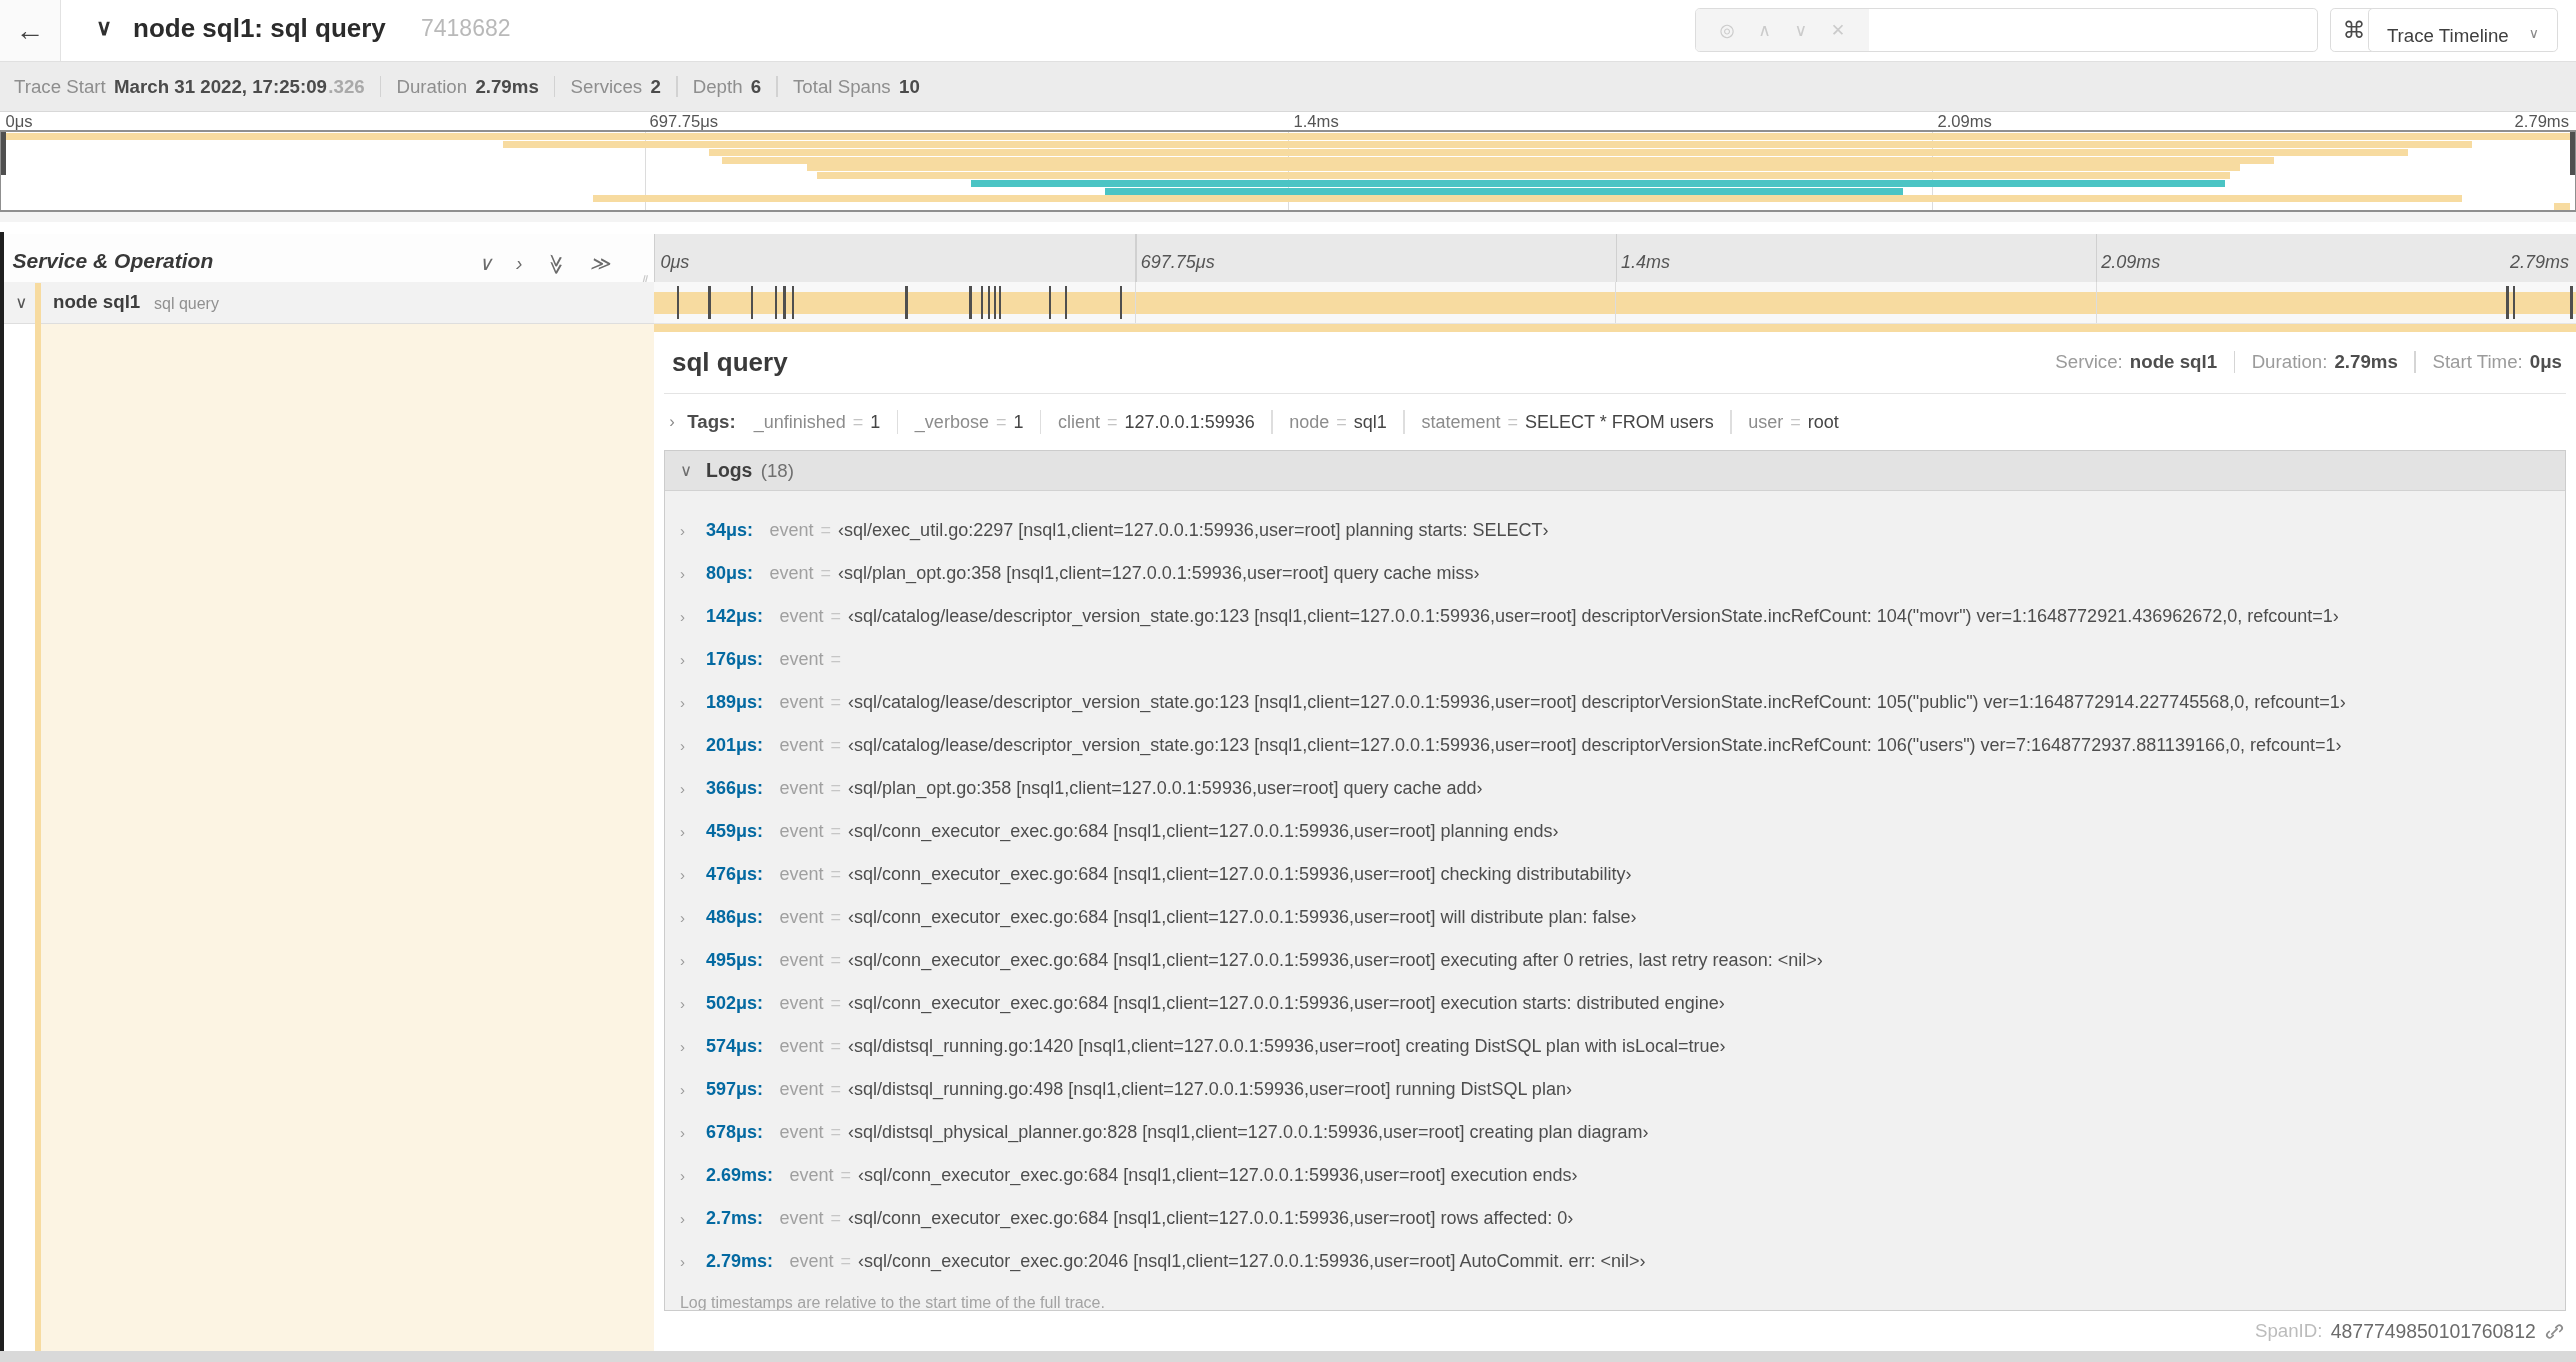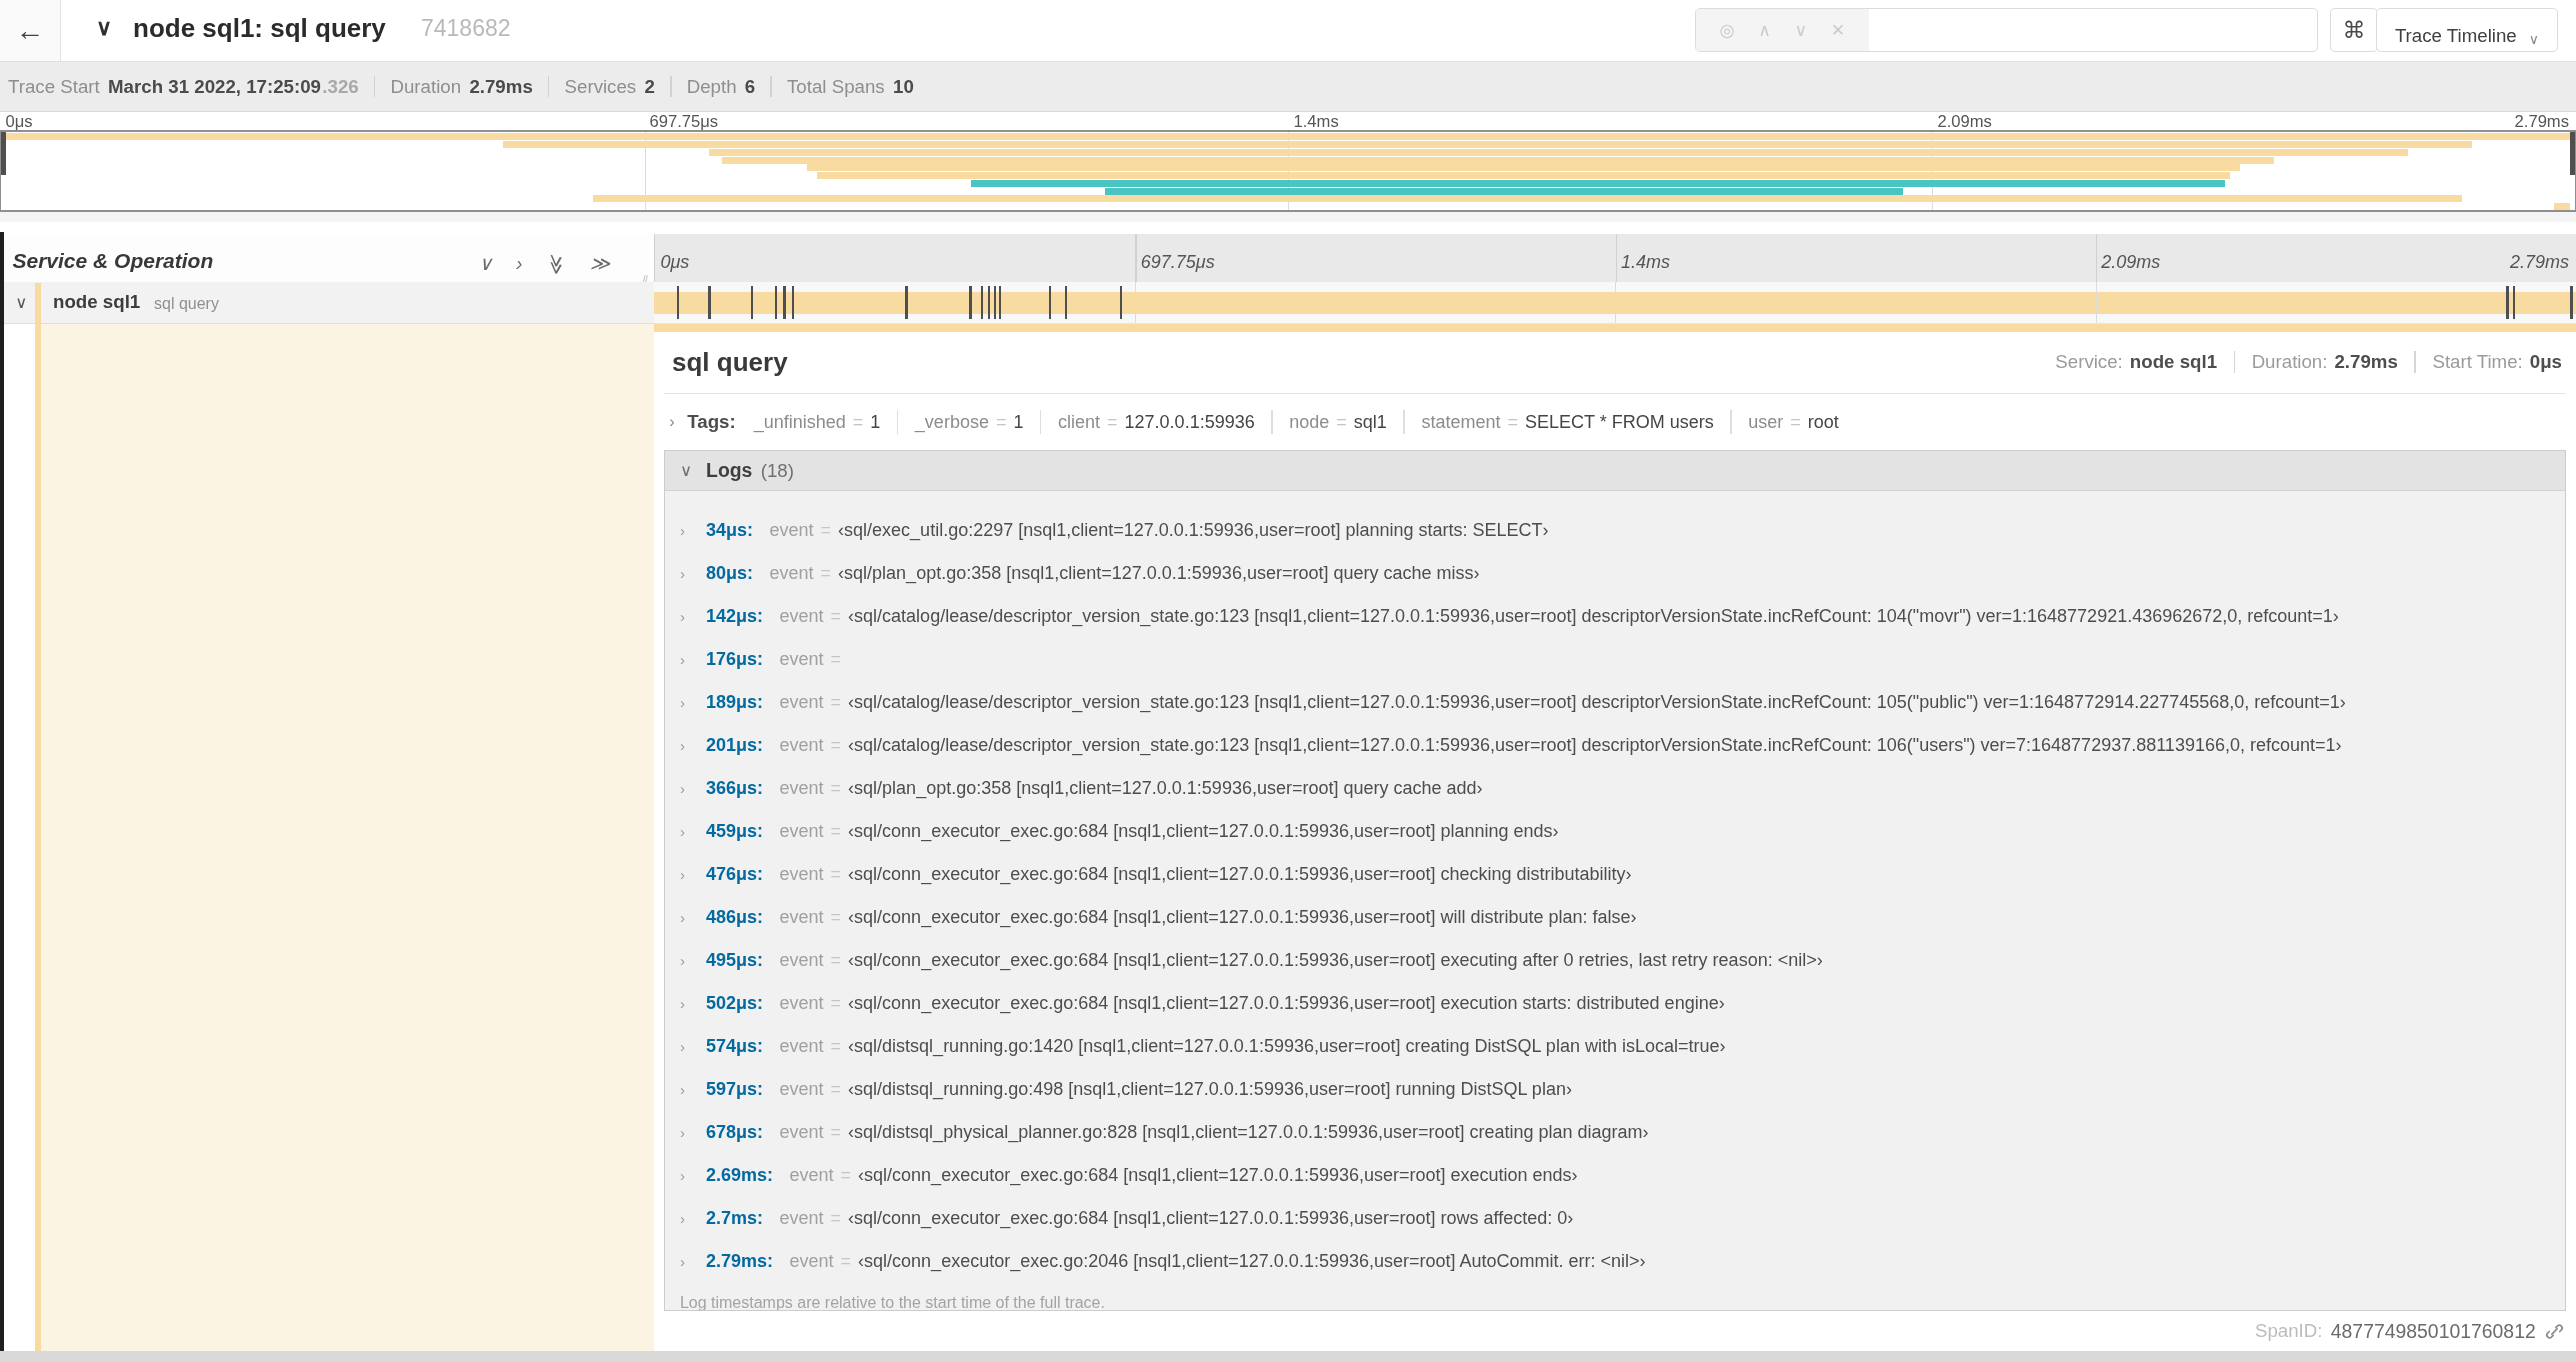--- a/index.html
+++ b/index.html
@@ -18,29 +18,29 @@
   .find-box { position:absolute; right:258px; top:8.3px; width:623px; height:44px; border:1.4px solid #dcdcdc;
               border-radius:4.8px; background:#fff; display:flex; overflow:hidden; }
   .find-box input { flex:1; border:none; outline:none; font-size:18.7px; color:#444; padding:0 15.2px;
                     font-family:"Liberation Sans", sans-serif; background:#fff; }
   .find-box input::placeholder { color:#c3c3c3; }
   .find-icons { width:173px; background:#f4f4f4; display:flex; align-items:center; justify-content:space-evenly; }
   .find-icons span { color:#cbcbcb; font-size:17.3px; }
   .kbd-btn { position:absolute; right:198px; top:8.3px; width:48px; height:44px; background:#fff;
              border:1.4px solid #dcdcdc; border-radius:4.8px; display:flex; align-items:center; justify-content:center; cursor:pointer; }
   .kbd-btn span { font-size:23px; color:#4a4a4a; }
-  .view-btn { position:absolute; right:18px; top:8.3px; height:44px; padding:4px 18px; background:#fff;
-              border:1.4px solid #dcdcdc; border-radius:4.8px; display:flex; align-items:flex-end; gap:12px; cursor:pointer; }
+  .view-btn { position:absolute; right:18px; top:8.3px; height:44px; padding:16px 18px; background:#fff;
+              border:1.4px solid #dcdcdc; border-radius:4.8px; display:flex; align-items:flex-start; gap:20px; cursor:pointer; }
   .view-btn .vb-label { font-size:18.7px; color:#3f3f3f; }
   .view-btn .vb-chev { font-size:14px; color:#8a8a8a; }
 
   
   .metabar { position:absolute; top:61px; left:0; right:0; height:51px; background:#ececec;
              border-top:0.7px solid #e0e0e0; border-bottom:0.7px solid #d8d8d8;
-             display:flex; align-items:center; padding-left:8px; }
+             display:flex; align-items:center; padding-left:14px; }
   .m-item { display:flex; align-items:baseline; gap:8.3px; font-size:18.7px; }
   .m-label { color:#8e8e8e; }
   .m-value { color:#4b4b4b; font-weight:700; }
   .m-suffix { color:#a9a9a9; font-weight:700; margin-left:-7px; }
   .m-sep { width:1.4px; height:21px; background:#d2d2d2; margin:0 15.2px; }
 
   
   .mm-labels { position:absolute; top:112px; left:0; right:0; height:18px; }
   .mm-labels span, .ruler span { position:absolute; font-size:16.6px; color:#555; white-space:nowrap; }
   .mm-canvas { position:absolute; top:130px; left:0; right:0; height:82px; background:#fff;

